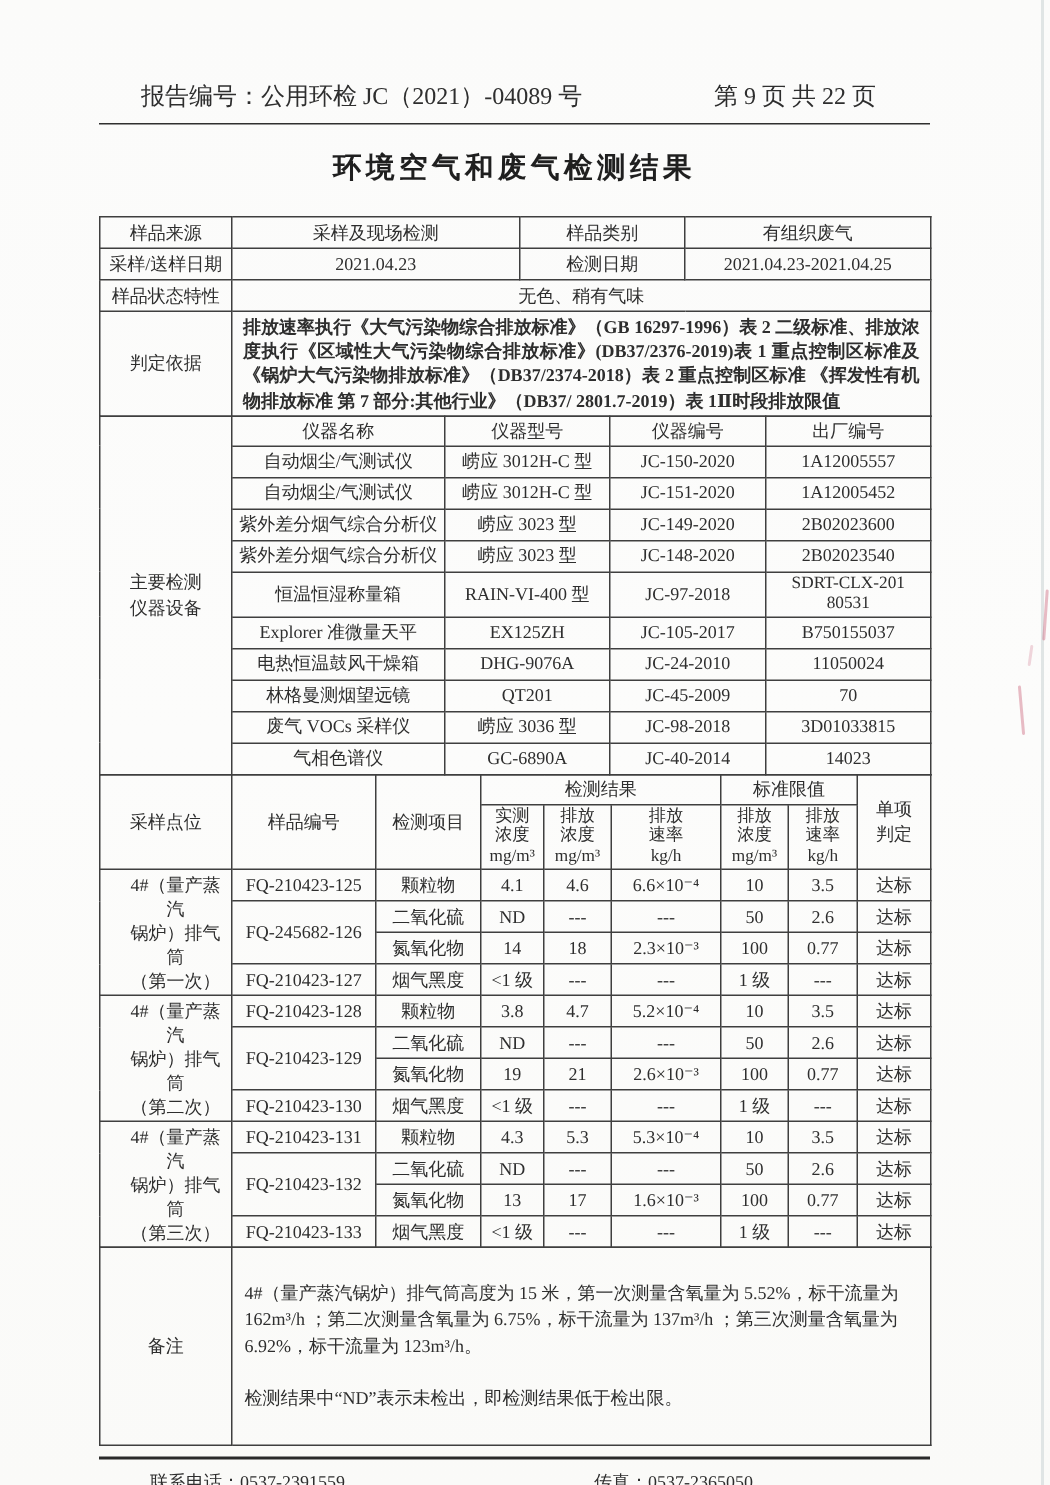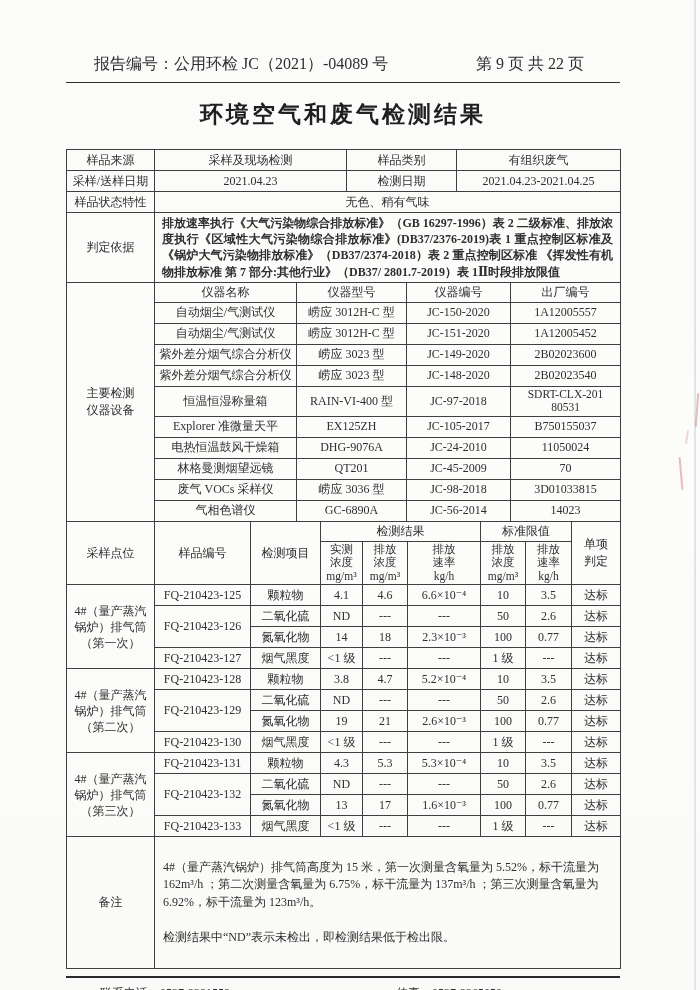--- a/index.html
+++ b/index.html
@@ -8,32 +8,32 @@
     width:700px;height:990px;
     background:linear-gradient(180deg,#fbfbfa 0%,#fcfcfb 50%,#fafaf8 100%);
     overflow:hidden;
     font-family:"Liberation Serif","DejaVu Serif",serif;
     color:#2e2e2e;
   }
   .sheet{position:absolute;left:66px;top:50px;width:554px;}
   
   .rpt-header{display:flex;justify-content:space-between;align-items:flex-end;
     font-size:16px;padding:4px 36px 7px 28px;border-bottom:1.6px solid #2f2f2f;}
-  .doc-title{text-align:center;font-size:23px;font-weight:bold;letter-spacing:3px;
+  .doc-title{text-align:center;font-size:19px;font-weight:bold;letter-spacing:3px;
     margin:16px 0 13px 0;color:#1f1f1f;}
   
   table{border-collapse:collapse;table-layout:fixed;width:554px;margin-top:19px;}
   table+table, .tbl-stack{margin-top:-1px;}
   td,th{border:1px solid #3f3f3f;font-size:12px;font-weight:normal;
     text-align:center;vertical-align:middle;padding:1px 3px;
     white-space:pre-line;overflow:hidden;}
   tr.h22{height:21px;} tr.h30{height:30px;} tr.h20{height:19px;} tr.h40{height:40px;}
   td.left-just{text-align:justify;text-justify:inter-ideograph;padding:2px 7px;line-height:16.2px;font-weight:bold;}
   td.remark-cell{text-align:left;padding:4px 8px;line-height:17.5px;vertical-align:middle;}
-  td.pointcell{line-height:16px;}
+  td.pointcell{line-height:16px;padding-left:16px;}
   .small-unit{font-size:11.5px;line-height:13.5px;}
   
   .rpt-footer{margin-top:7px;border-top:2px solid #2a2a2a;padding:6px 0 0 34px;
     font-size:12px;line-height:19px;display:flex;}
   .fcol-left{width:296px;}
   .fcol-right{flex:1;}
   
   .page-edge{position:absolute;top:0;right:4px;width:2px;height:990px;background:#e0e5e5;}
   .red-mark{position:absolute;width:2px;border-radius:2px;background:rgba(199,90,116,0.40);}
   .red-mark.m1{left:696px;top:393px;height:34px;transform:rotate(4deg);}
@@ -157,21 +157,21 @@
       </tr>
       <tr class="h22">
         <td>废气 VOCs 采样仪</td>
         <td>崂应 3036 型</td>
         <td>JC-98-2018</td>
         <td>3D01033815</td>
       </tr>
       <tr class="h22">
         <td>气相色谱仪</td>
         <td>GC-6890A</td>
-        <td>JC-56-2014</td>
+        <td>JC-40-2014</td>
         <td>14023</td>
       </tr>
     </tbody>
       </table>
 
     <table class="tbl-stack">
       <colgroup>
         <col style="width:88px">
           <col style="width:96px">
           <col style="width:70px">
@@ -217,21 +217,21 @@
         <td>FQ-210423-125</td>
         <td>颗粒物</td>
         <td>4.1</td>
         <td>4.6</td>
         <td>6.6×10⁻⁴</td>
         <td>10</td>
         <td>3.5</td>
         <td>达标</td>
       </tr>
       <tr class="h22">
-        <td rowspan="2">FQ-210423-126</td>
+        <td rowspan="2">FQ-245682-126</td>
         <td>二氧化硫</td>
         <td>ND</td>
         <td>---</td>
         <td>---</td>
         <td>50</td>
         <td>2.6</td>
         <td>达标</td>
       </tr>
       <tr class="h22">
         <td>氮氧化物</td>

